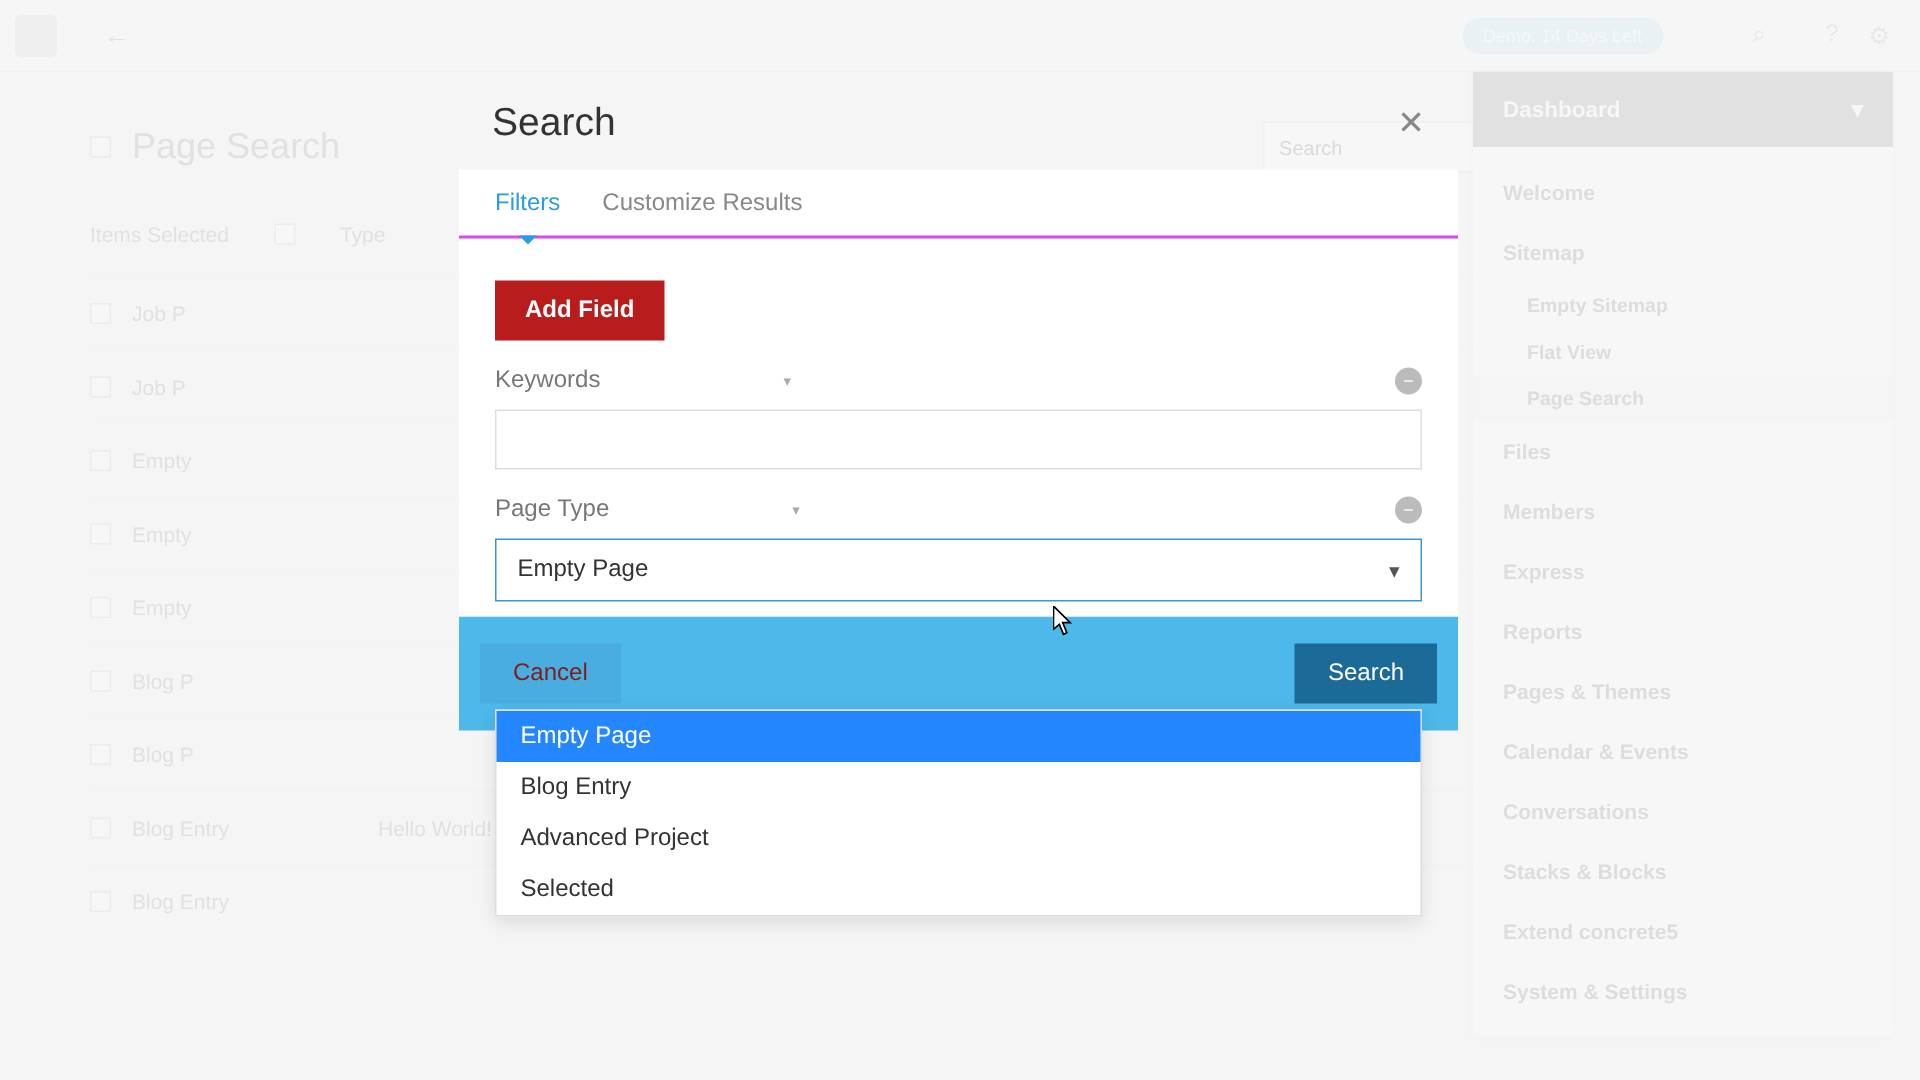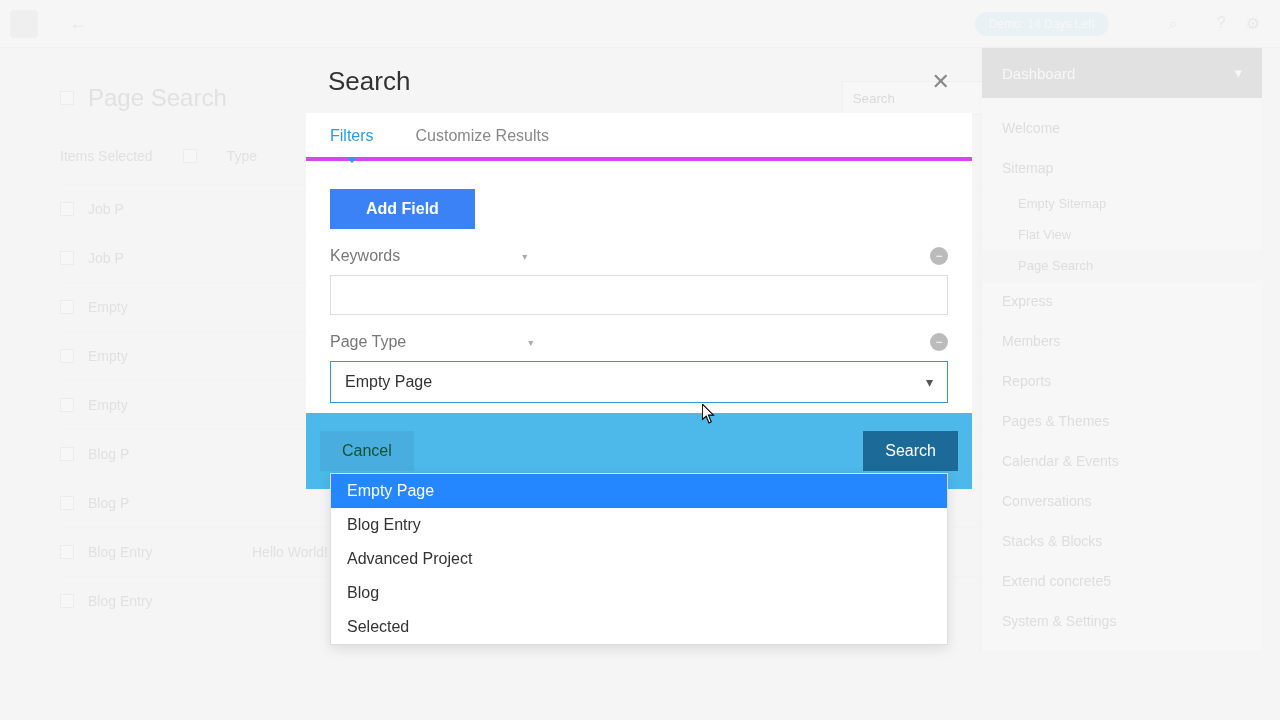--- a/index.html
+++ b/index.html
@@ -25,57 +25,57 @@
 .bg-adv { color: #56aee0; font-size: 14px; }
 .bg-search-btn { width: 40px; height: 34px; background: #56aee0; display: flex; align-items: center; justify-content: center; color: #fff; }
 .bg-help-btn { width: 40px; height: 40px; background: #56aee0; border-radius: 20px; display: flex; align-items: center; justify-content: center; color: #fff; font-size: 20px; font-weight: bold; }
 .bg-row { display: flex; align-items: center; gap: 14px; padding: 16px 0; color: #999; font-size: 14px; border-top: 1px solid #eee; }
 .bg-row-name { width: 150px; }
 .bg-row-title { flex: 1; }
 .bg-row-date { width: 140px; }
 .bg-row-user { width: 60px; }
 
 
-.sidebar { position: absolute; top: 48px; right: 18px; width: 280px; background: #fff; box-shadow: -2px 0 6px rgba(0,0,0,0.05); }
+.sidebar { position: absolute; top: 48px; right: 18px; width: 280px; background: #fff; box-shadow: -2px 0 6px rgba(0,0,0,0.05); font-weight: bold; }
 .sidebar-header { background: #999; color: #fff; padding: 16px 20px; font-size: 15px; display: flex; justify-content: space-between; align-items: center; }
 .sidebar-body { padding: 10px 0; }
 .sidebar-item { padding: 12px 20px; color: #888; font-size: 14px; }
 .sidebar-subitem { padding: 8px 20px 8px 36px; color: #888; font-size: 13px; }
 .sidebar-subitem.active { background: #f5f5f5; }
 
 
 .overlay { position: absolute; inset: 0; background: rgba(245,245,245,0.78); }
 
 
 .modal { position: absolute; top: 56px; left: 306px; width: 666px; background: transparent; }
 .modal-header { padding: 10px 22px 16px; display: flex; justify-content: space-between; align-items: center; }
 .modal-title { font-size: 26px; color: #333; font-weight: 400; }
 .modal-close { color: #888; font-size: 22px; cursor: pointer; }
 .modal-body { background: #fff; padding: 0; border-radius: 0; }
-.tabs { display: flex; gap: 42px; padding: 14px 24px 12px; border-bottom: 4px solid #d946ef; font-size: 16px; }
+.tabs { display: flex; gap: 28px; padding: 14px 24px 12px; border-bottom: 2px solid #d946ef; font-size: 16px; }
 .tab { color: #888; cursor: pointer; position: relative; }
 .tab.active { color: #2b9be6; font-weight: 500; }
 .tab.active::after { content: ''; position: absolute; left: 50%; transform: translateX(-50%); bottom: -18px; width: 0; height: 0; border-left: 6px solid transparent; border-right: 6px solid transparent; border-top: 6px solid #2b9be6; }
 .panel { padding: 28px 24px 10px; }
-.add-field-btn { background: #3b82f6; color: #fff; border: none; padding: 11px 36px; font-size: 16px; font-weight: 600; cursor: pointer; }
+.add-field-btn { background: #b91c1c; color: #fff; border: none; padding: 11px 20px; font-size: 16px; font-weight: 600; cursor: pointer; }
 .field-block { margin-top: 18px; }
 .field-header { display: flex; align-items: center; justify-content: space-between; margin-bottom: 10px; }
 .field-label-group { display: flex; align-items: center; gap: 12px; }
 .field-label { color: #777; font-size: 16px; }
 .field-caret { color: #aaa; font-size: 10px; margin-left: 110px; }
 .field-remove { width: 18px; height: 18px; border-radius: 50%; background: #bbb; color: #fff; display: flex; align-items: center; justify-content: center; font-size: 12px; cursor: pointer; }
 .text-input { width: 100%; height: 40px; border: 1px solid #ddd; padding: 0 12px; font-size: 15px; }
 .select-box { width: 100%; height: 42px; border: 1px solid #3a94d6; background: #fff; display: flex; align-items: center; justify-content: space-between; padding: 0 14px; font-size: 16px; color: #333; cursor: pointer; }
 .select-chevron { color: #555; font-size: 14px; }
 .dropdown { position: absolute; left: 24px; right: 24px; top: 360px; background: #fff; border: 1px solid #ddd; box-shadow: 0 4px 12px rgba(0,0,0,0.1); z-index: 10; }
 .dropdown-option { padding: 8px 16px; font-size: 16px; color: #333; cursor: pointer; }
 .dropdown-option.highlighted { background: #2487ff; color: #fff; }
 .modal-footer { background: #4db8ea; padding: 18px 14px; display: flex; justify-content: space-between; align-items: center; }
 .footer-btn { border: none; padding: 11px 22px; font-size: 16px; cursor: pointer; }
-.cancel-btn { background: #49ade0; color: #14532d; }
+.cancel-btn { background: #49ade0; color: #7f1d1d; }
 .search-btn { background: #1b6a98; color: #fff; font-weight: 500; }
 
 
 .cursor { position: absolute; top: 404px; left: 702px; width: 14px; height: 20px; z-index: 100; pointer-events: none; }
 .cursor svg { width: 100%; height: 100%; }
 
 
 .chev-down::after { content: '▾'; }
 </style>
 </head>
@@ -182,22 +182,23 @@
   <div class="sidebar-header">
     <span>Dashboard</span>
     <span class="chev-down"></span>
   </div>
   <div class="sidebar-body" id="sidebar-body">
       <div class="sidebar-item">Welcome</div>
       <div class="sidebar-item">Sitemap</div>
       <div class="sidebar-subitem">Empty Sitemap</div>
       <div class="sidebar-subitem">Flat View</div>
       <div class="sidebar-subitem active">Page Search</div>
+      <div class="sidebar-item">Files</div>
+      <div class="sidebar-item">Members</div>
       <div class="sidebar-item">Express</div>
-      <div class="sidebar-item">Members</div>
       <div class="sidebar-item">Reports</div>
       <div class="sidebar-item">Pages &amp; Themes</div>
       <div class="sidebar-item">Calendar &amp; Events</div>
       <div class="sidebar-item">Conversations</div>
       <div class="sidebar-item">Stacks &amp; Blocks</div>
       <div class="sidebar-item">Extend concrete5</div>
       <div class="sidebar-item">System &amp; Settings</div>
     </div>
 </div>
 
@@ -239,21 +240,20 @@
           <span>Empty Page</span>
           <span class="select-chevron">▾</span>
         </div>
       </div>
     </div>
 
     <div class="dropdown" id="dropdown">
         <div class="dropdown-option highlighted">Empty Page</div>
         <div class="dropdown-option">Blog Entry</div>
         <div class="dropdown-option">Advanced Project</div>
-        <div class="dropdown-option">Blog</div>
         <div class="dropdown-option">Selected</div>
       </div>
   </div>
   <div class="modal-footer">
     <button class="footer-btn cancel-btn">Cancel</button>
     <button class="footer-btn search-btn">Search</button>
   </div>
 </div>
 
 <div class="cursor">

